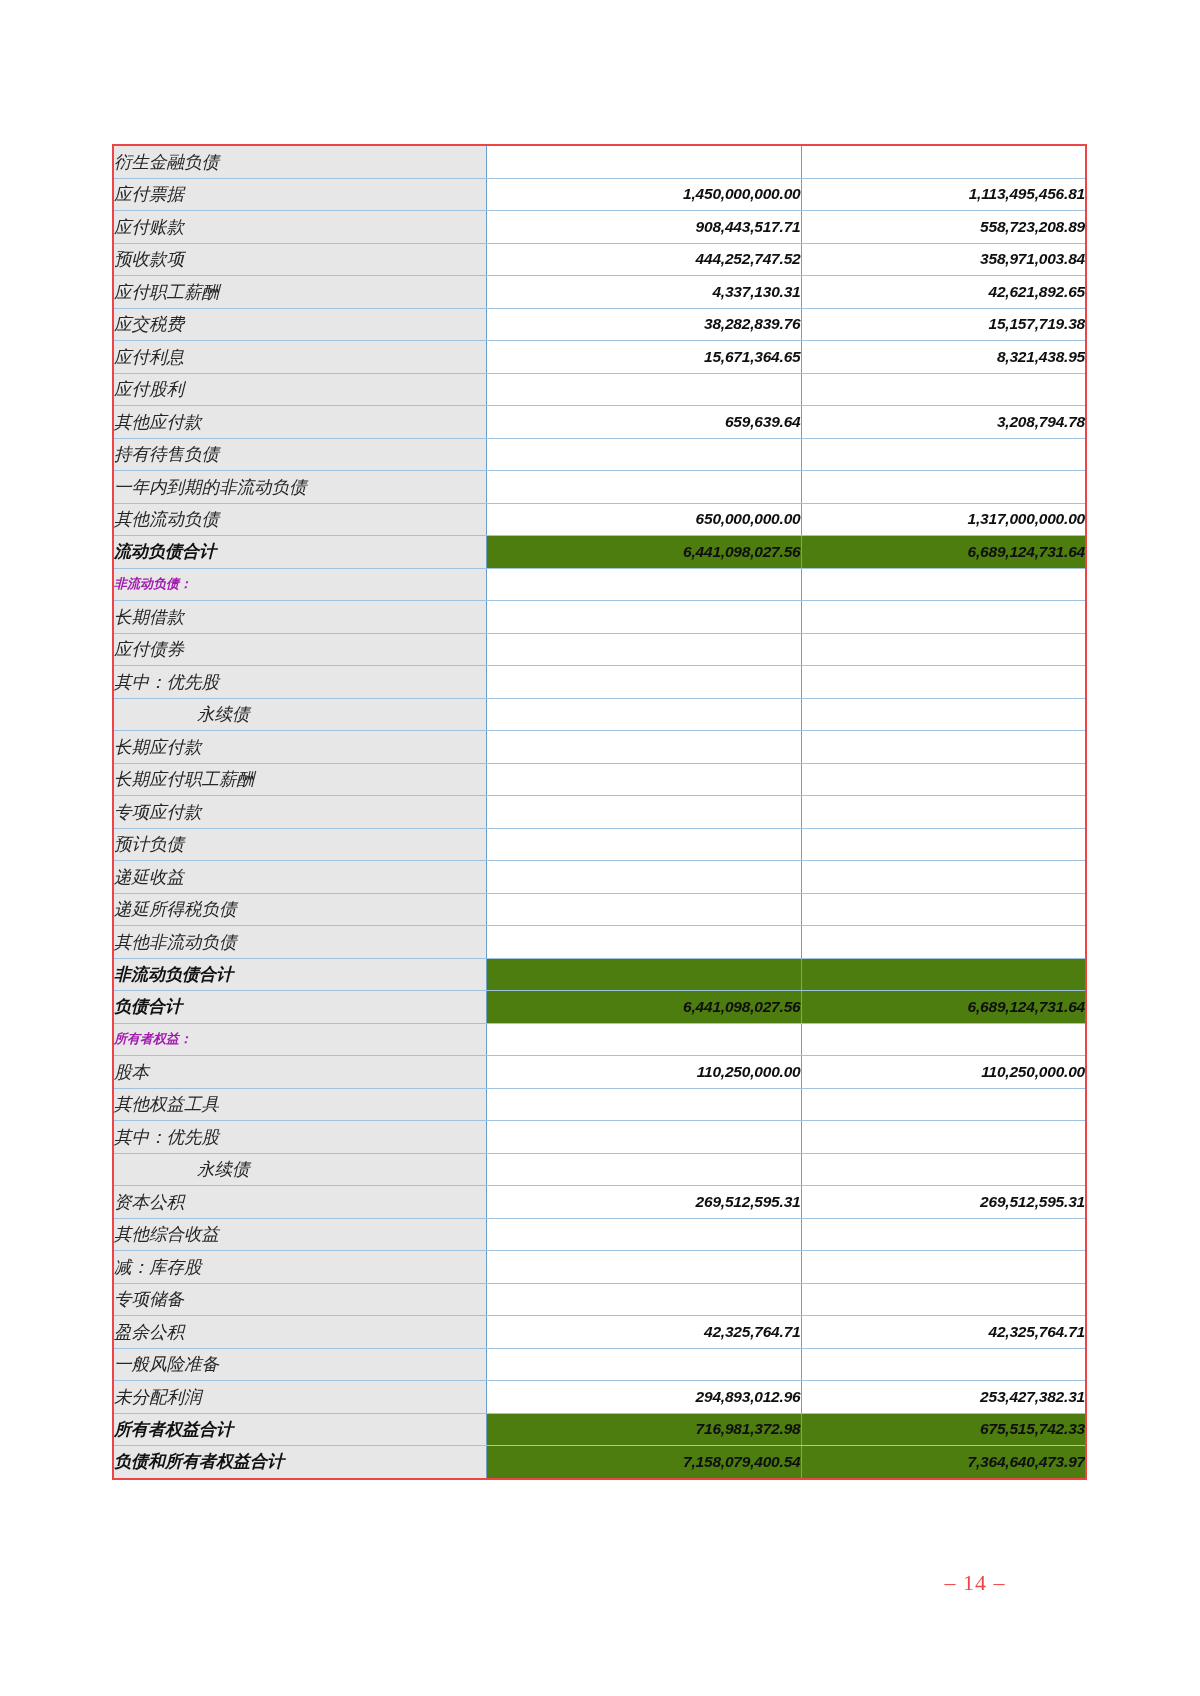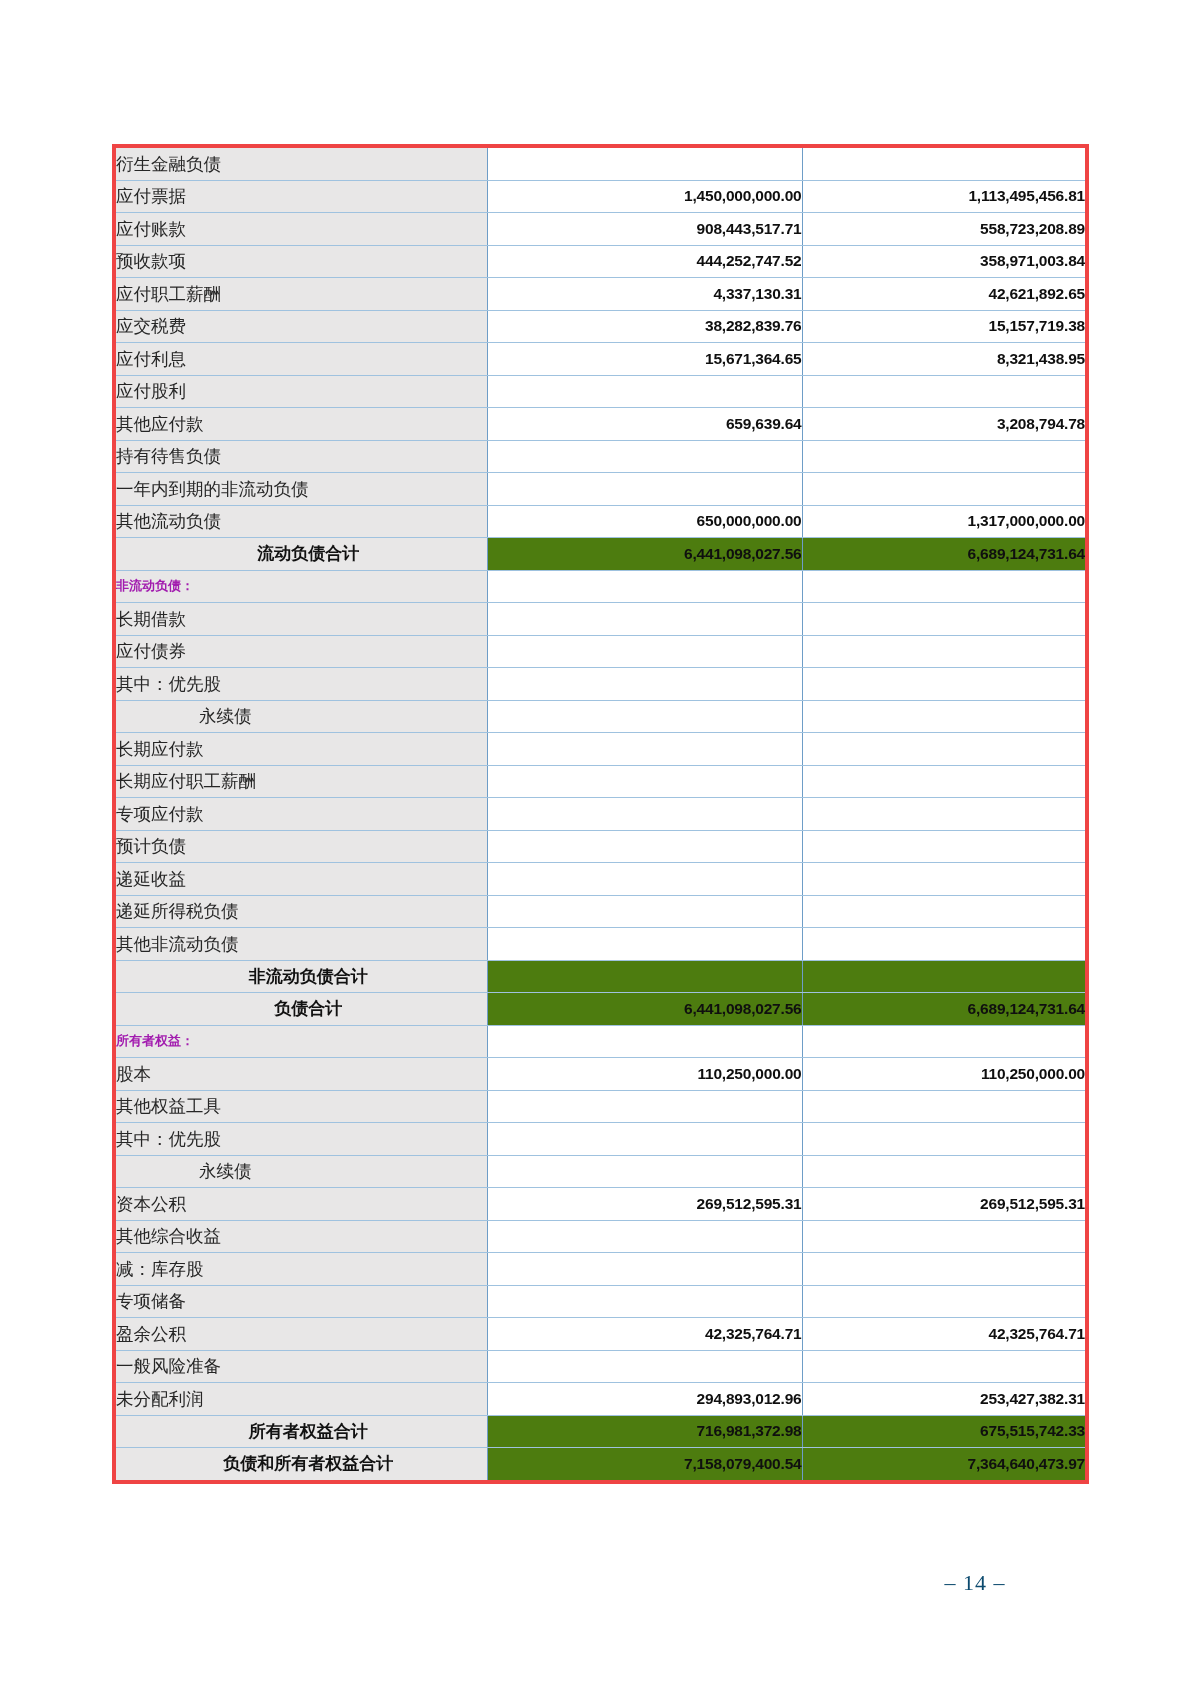--- a/index.html
+++ b/index.html
@@ -15,21 +15,22 @@
     background: #ffffff;
     overflow: hidden;
   }
   table.bs {
     position: absolute;
     left: 112px;
     top: 144px;
     width: 973px;
     border-collapse: collapse;
     table-layout: fixed;
-    border: 4px solid #ef4444;
+    border: 2px solid #ef4444;
+    font-style: italic;
   }
   table.bs col.c1 { width: 373px; }
   table.bs col.c2 { width: 315px; }
   table.bs col.c3 { width: 285px; }
   table.bs td {
     height: 31.5px;
     padding: 0;
     vertical-align: middle;
     border-top: 1px solid #9fc2df;
     border-bottom: 1px solid #9fc2df;
@@ -55,38 +56,38 @@
     letter-spacing: -0.2px;
     color: #0f0f0f;
   }
   tr.section td.label {
     font-family: "Liberation Sans", sans-serif;
     font-weight: 700;
     font-size: 13px;
     color: #a21caf;
   }
   tr.total td.label {
-    text-align: center;
-    padding-left: 14px;
+    text-align: left;
+    padding-left: 0;
     font-family: "Liberation Sans", sans-serif;
     font-weight: 700;
     font-size: 17px;
     color: #111;
   }
   tr.total td.val { background: #4d7c0f; }
   td.label.indent { padding-left: 83px; }
   .pagenum {
     position: absolute;
     left: 905px;
     top: 1570px;
     width: 140px;
     text-align: center;
     font-family: "Liberation Serif", serif;
     font-size: 22px;
-    color: #0c4a6e;
+    color: #ef4444;
     letter-spacing: 1px;
   }
 </style>
 </head>
 <body>
 
 <div class="page">
 
   <table class="bs">
     <colgroup>

